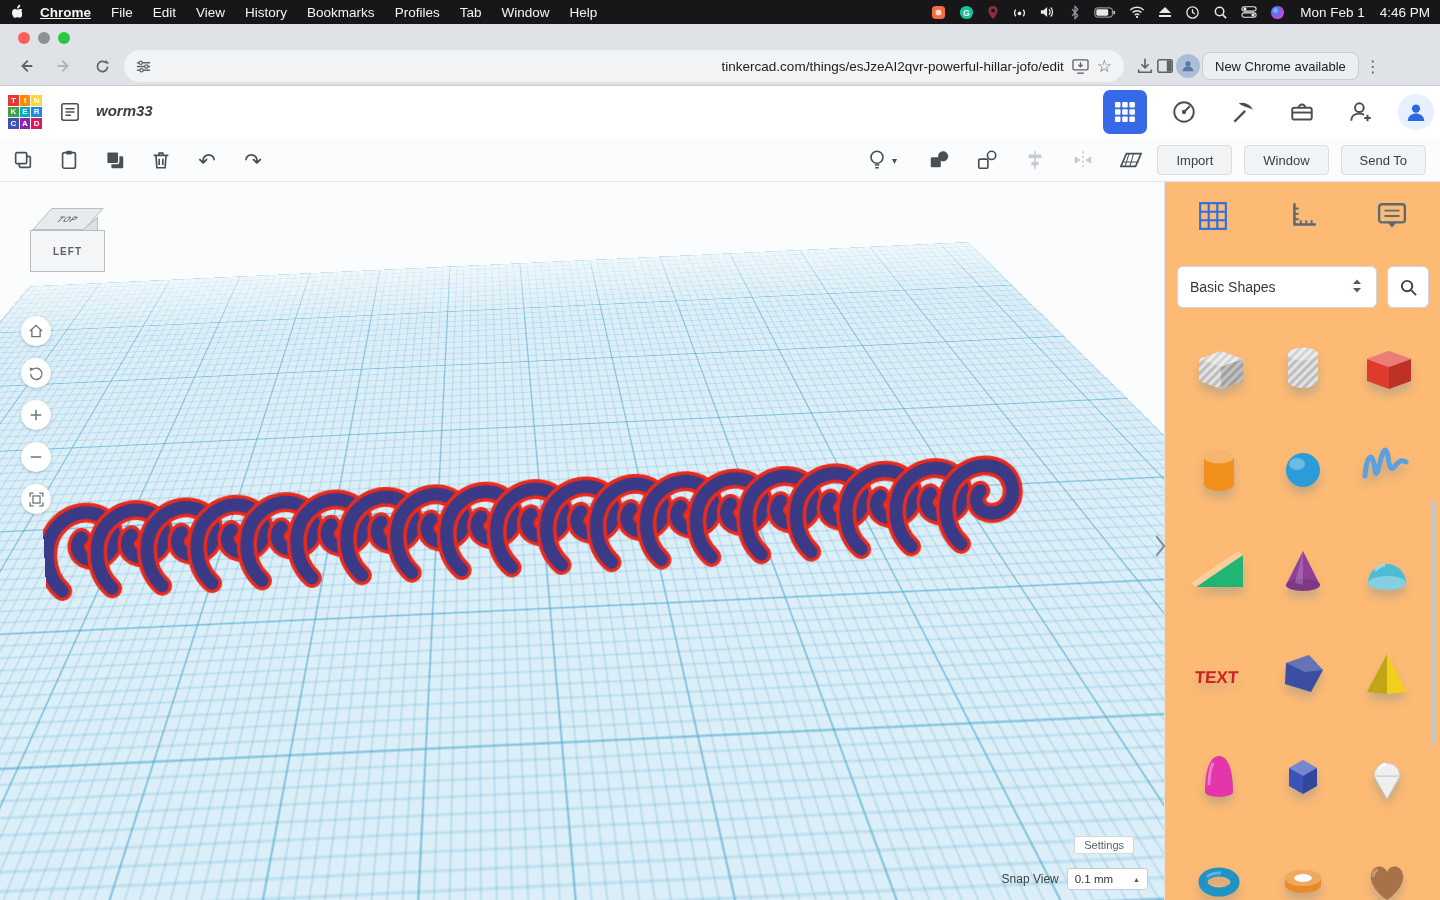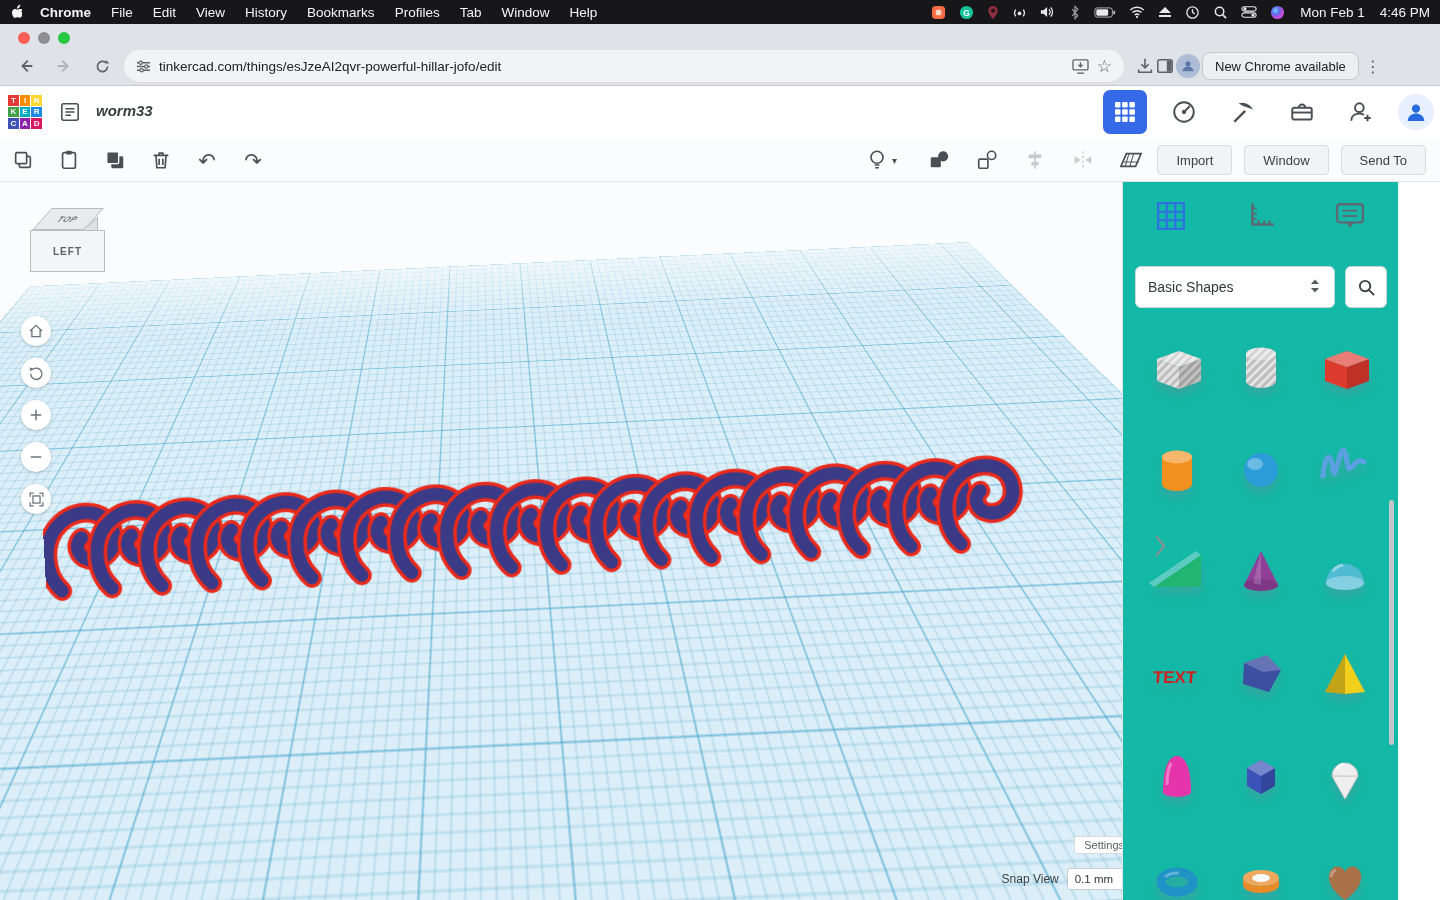--- a/index.html
+++ b/index.html
@@ -3,32 +3,32 @@
 <meta charset="utf-8">
 <style>
   * { margin:0; padding:0; box-sizing:border-box; }
   html,body { width:1440px; height:900px; overflow:hidden; font-family:"Liberation Sans", sans-serif; background:#fff; }
 
   
   #menubar { position:absolute; left:0; top:0; width:1440px; height:24px; background:#17171a; color:#f4f4f5;
     display:flex; align-items:center; font-size:13.5px; }
   #menubar .apple { width:30px; display:flex; justify-content:center; }
   .mitem { padding:0 10px; }
-  .mapp { font-weight:bold; padding:0 10px; }
+  .mapp { font-weight:bold; padding:0 10px;text-decoration:underline; }
   #menu-right { margin-left:auto; display:flex; align-items:center; gap:13px; padding-right:10px; }
   #menu-right svg { display:block; }
   .mtime { margin-left:2px; }
 
   
   #chrome { position:absolute; left:0; top:24px; width:1440px; height:62px; background:#dfe2e6; border-bottom:1px solid #c8cbcf; }
   .lights { position:absolute; left:18px; top:8px; display:flex; gap:8px; }
   .light { width:12px; height:12px; border-radius:50%; }
   #navrow { position:absolute; left:0; top:22px; width:100%; height:40px; display:flex; align-items:center; padding:0 10px; gap:6px; }
   .navbtn { width:32px; height:32px; display:flex; align-items:center; justify-content:center; border-radius:50%; }
-  #urlpill { flex:1; height:32px; background:#f1f3f4; border-radius:16px; display:flex; align-items:center; padding:0 12px; gap:8px; max-width:1000px; }
+  #urlpill { flex:1; height:32px; background:#f1f3f4; border-radius:16px; display:flex; align-items:center; padding:0 12px; gap:8px; max-width:1000px;text-align:right; }
   #urlpill .url { font-size:13.5px; color:#202124; flex:1; white-space:nowrap; overflow:hidden; }
   .chrome-right { display:flex; align-items:center; gap:2px; margin-left:6px; }
   #update-pill { height:28px; border:1px solid #c6c9cd; background:#eceef0; border-radius:8px; display:flex; align-items:center; padding:0 12px; font-size:13px; color:#202124; white-space:nowrap; }
   .kebab { font-size:16px; color:#5f6368; padding:0 4px; }
   .avatar-sm { width:24px; height:24px; border-radius:50%; background:#aebdd6; display:flex; align-items:center; justify-content:center; }
 
   
   #appheader { position:absolute; left:0; top:86px; width:1440px; height:52px; background:#fff; }
   #logo { position:absolute; left:8px; top:9px; width:34px; height:34px; display:grid; grid-template-columns:repeat(3,1fr); grid-template-rows:repeat(3,1fr); gap:1px; background:#fff; }
   #logo div { display:flex; align-items:center; justify-content:center; color:#fff; font-size:8px; font-weight:bold; }
@@ -74,21 +74,21 @@
 
   #settings-box { position:absolute; right:30px; top:654px; background:#fff; border:1px solid #d7dadd; border-radius:3px; padding:2px 9px; font-size:11px; color:#5a6065; }
   #snap-row { position:absolute; right:16px; top:686px; display:flex; align-items:center; gap:8px; }
   #snap-label { font-size:12px; color:#3c4043; }
   #snap-dd { background:#fff; border:1px solid #c8cdd1; border-radius:3px; height:22px; display:flex; align-items:center; gap:20px; padding:0 7px; font-size:11.5px; color:#33383c; }
   #snap-dd .up { font-size:7px; color:#555; }
 
   #panel-handle { position:absolute; left:1150px; top:528px; width:20px; height:36px; display:flex; align-items:center; justify-content:center; z-index:5; }
 
   
-  #panel { position:absolute; left:1122px; top:182px; width:276px; height:718px; background:#14b8a6; border-left:1px solid #e0e4e6; }
+  #panel { position:absolute; left:1164px; top:182px; width:276px; height:718px; background:#fdba74; border-left:1px solid #e0e4e6; }
   #panel-tabs { position:absolute; left:0; top:8px; width:100%; height:52px; display:flex; justify-content:space-between; padding:0 26px; align-items:center; }
   .ptab { width:44px; height:44px; display:flex; align-items:center; justify-content:center; }
   #panel-controls { position:absolute; left:12px; top:84px; width:252px; height:42px; display:flex; gap:10px; }
   #shape-dd { flex:1; background:#fff; border:1px solid #cfd6da; border-radius:6px; display:flex; align-items:center; padding:0 12px; font-size:14px; color:#33383c; }
   #shape-dd .stepper { margin-left:auto; }
   #search-btn { width:42px; height:42px; background:#fff; border:1px solid #cfd6da; border-radius:6px; display:flex; align-items:center; justify-content:center; }
   #shapes { position:absolute; left:14px; top:148px; width:242px; display:grid; grid-template-columns:repeat(3, 80px); column-gap:4px; row-gap:33px; }
   .tile { width:80px; height:70px; display:flex; align-items:center; justify-content:center; }
   .tile svg { filter:drop-shadow(0 7px 5px rgba(110,135,150,.35)); }
   #pscroll { position:absolute; right:4px; top:318px; width:5px; height:245px; background:#c3c6ca; border-radius:3px; }

